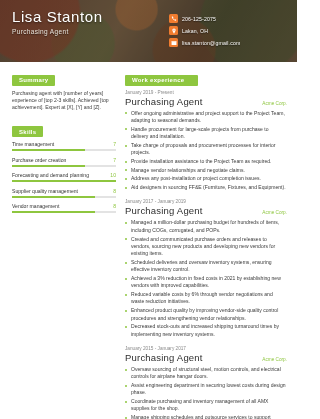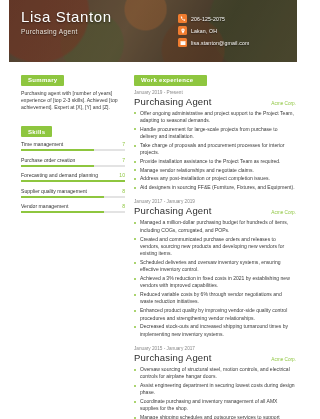--- a/index.html
+++ b/index.html
@@ -2,21 +2,21 @@
 <html><head>
 <meta charset="utf-8">
 <style>
   * { box-sizing: border-box; margin: 0; padding: 0; }
   html, body {
     width: 297px; height: 419px;
     font-family: "Liberation Sans", sans-serif;
     background: #ffffff;
     overflow: hidden;
   }
-  .resume { position: relative; width: 297px; height: 419px; background: #fff; margin-left: 9px; }
+  .resume { position: relative; width: 297px; height: 419px; background: #fff; }
 
   
   .header {
     position: relative;
     height: 62px;
     background: #6b5a4a;
     overflow: hidden;
   }
   .header-bg {
     position: absolute; inset: 0;

